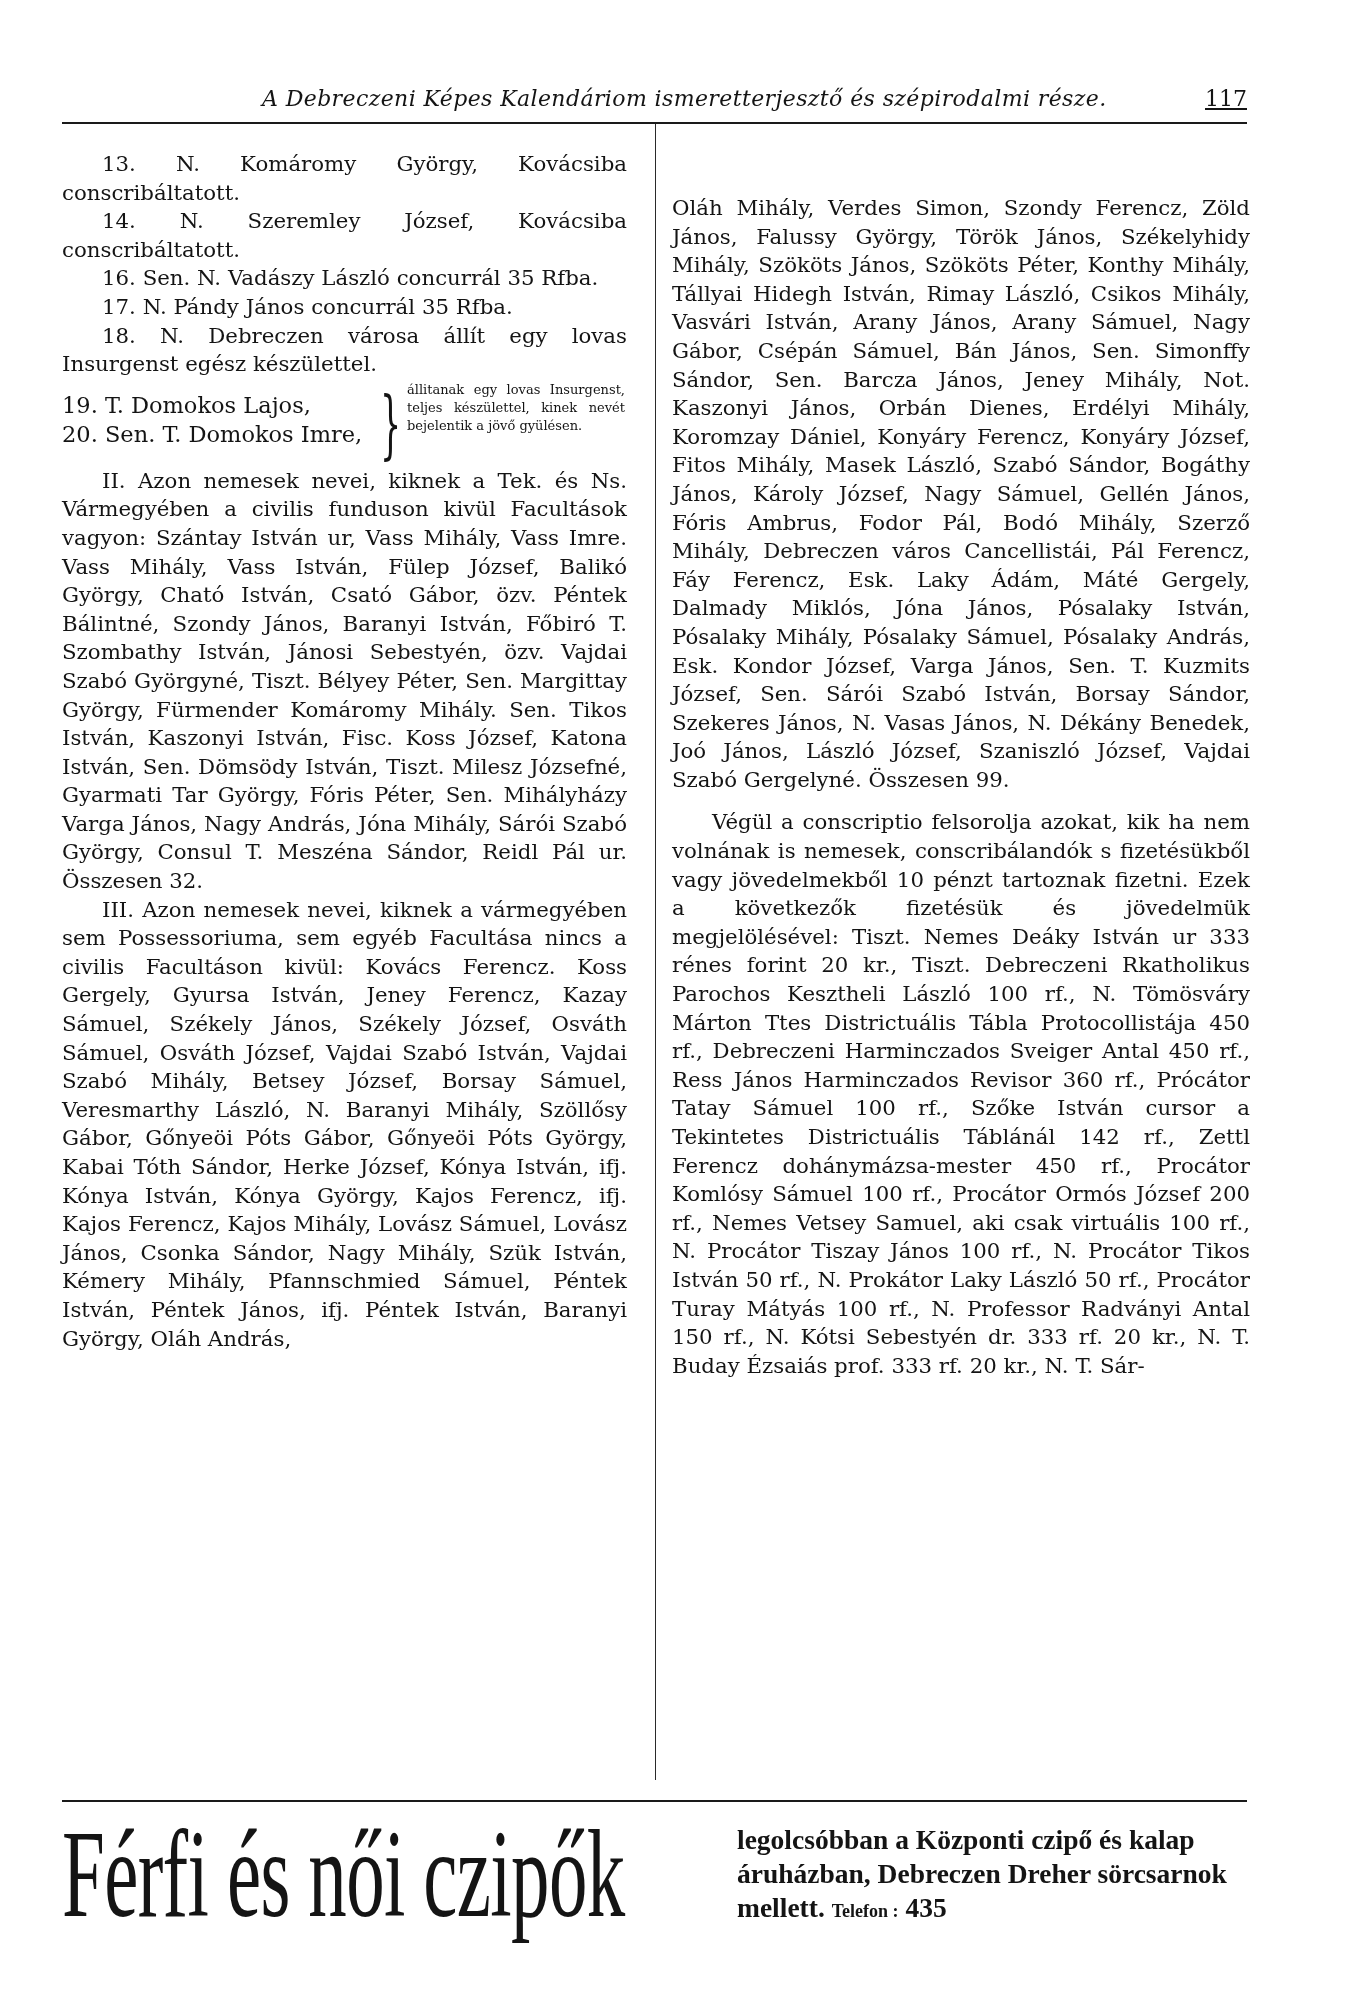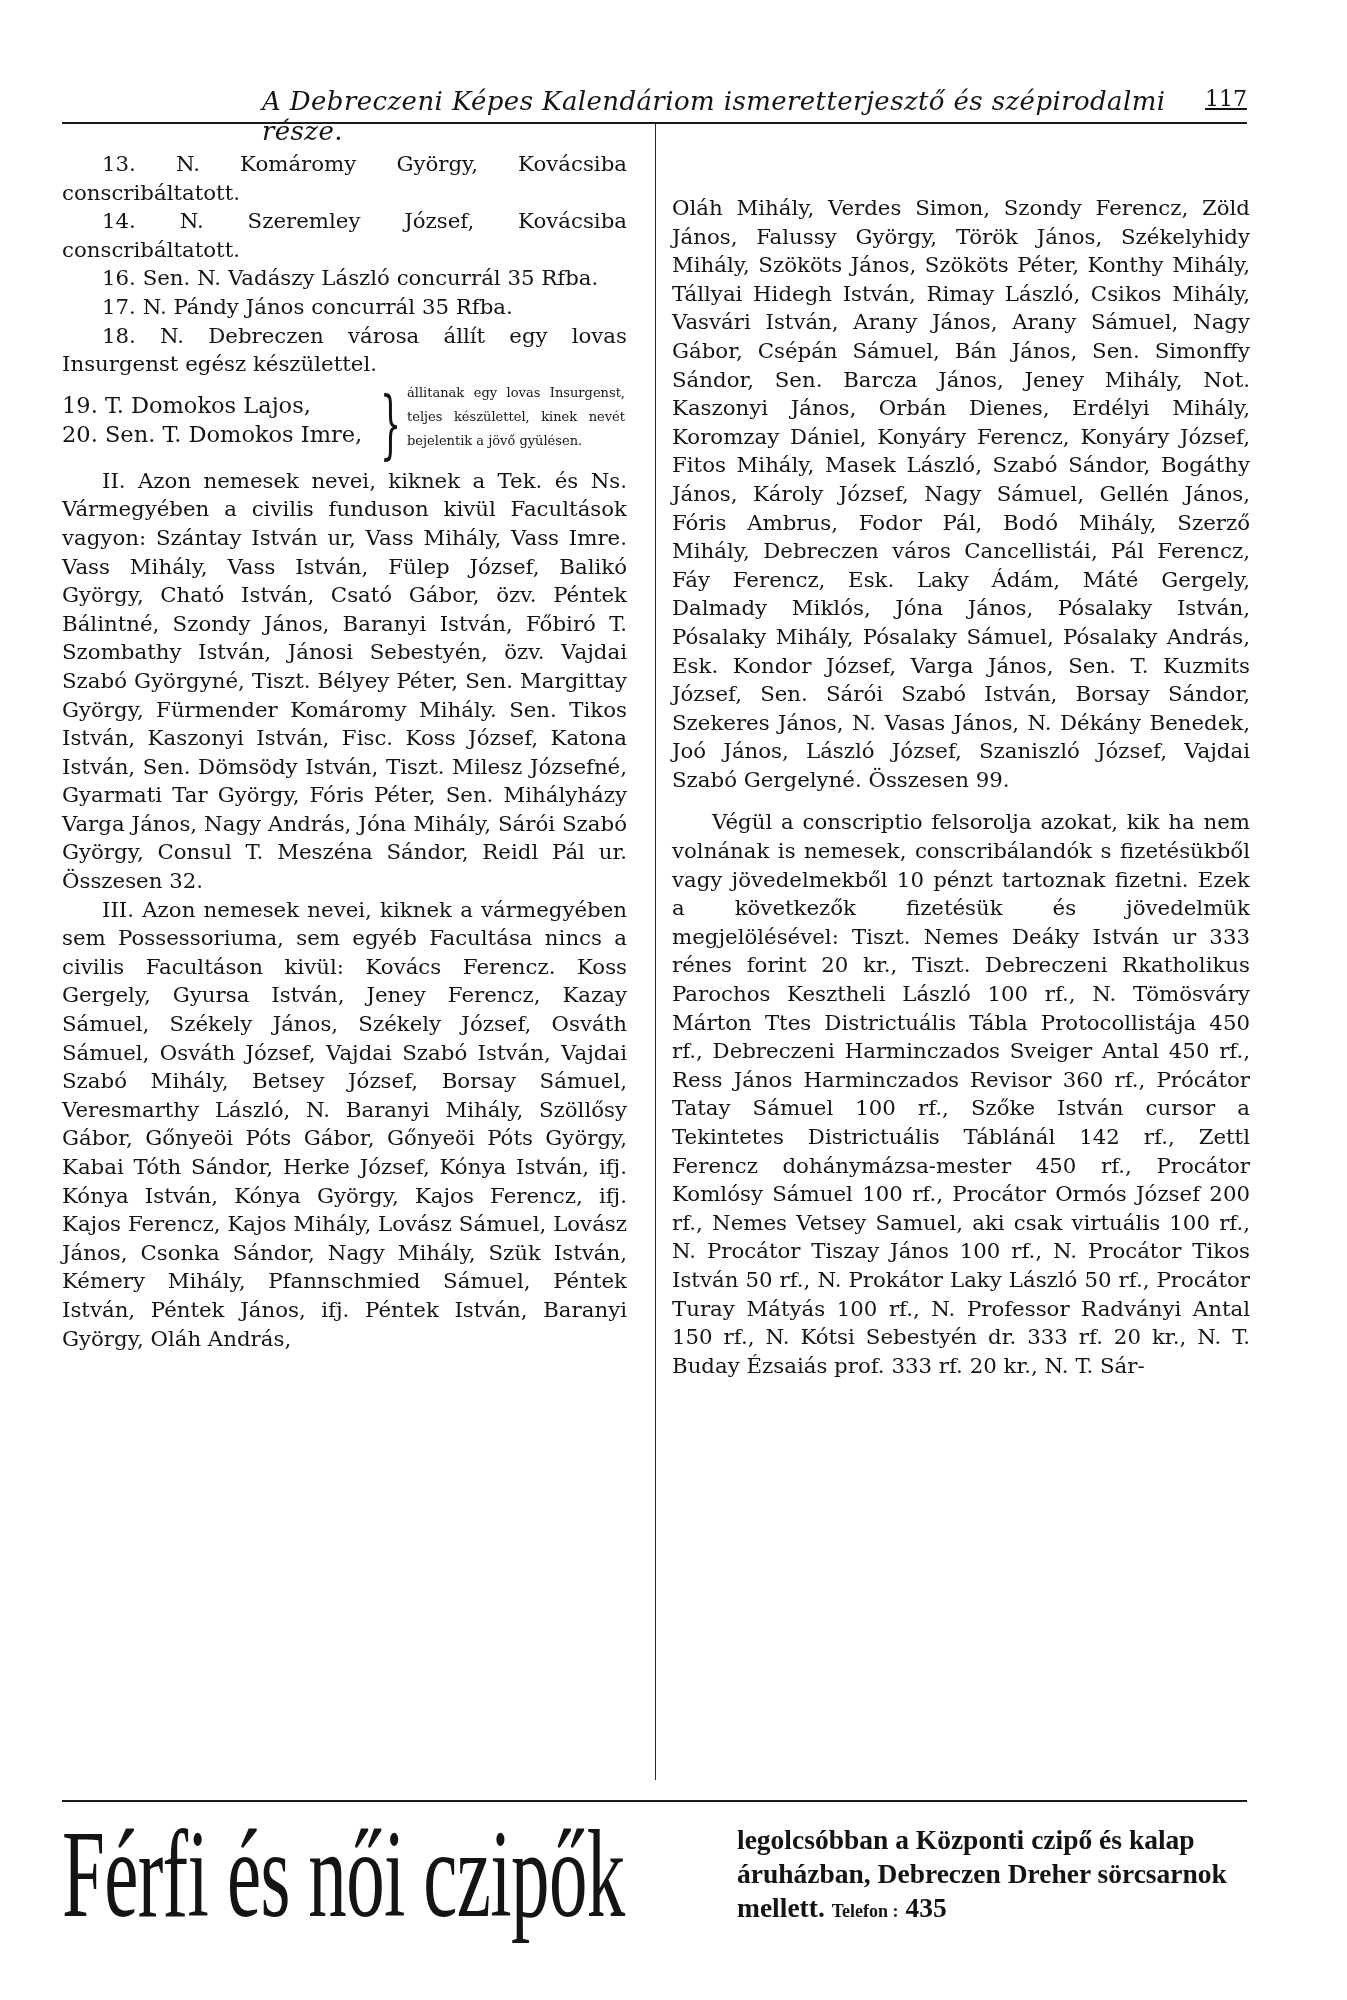--- a/index.html
+++ b/index.html
@@ -1,34 +1,34 @@
 <!DOCTYPE html>
 <html><head>
 <meta charset="utf-8">
 <style>
   html, body { margin:0; padding:0; background:#ffffff; }
   body { width:1347px; height:2000px; position:relative; overflow:hidden; color:#141414;
          font-family:"DejaVu Serif", "Liberation Serif", serif; }
   .header { position:absolute; left:62px; top:86px; width:1185px; height:34px; }
-  .header .title { position:absolute; left:200px; top:0; font-style:italic; font-size:26px;
+  .header .title { position:absolute; left:200px; top:0; font-style:italic; font-size:22px;
                    letter-spacing:0.4px; font-family:"DejaVu Serif", serif; }
   .header .pageno { position:absolute; right:0; top:0; font-size:22px;text-decoration:underline; }
   .rule-top { position:absolute; left:62px; top:122px; width:1185px; height:0; border-top:2.5px solid #1a1a1a; }
   .col-divider { position:absolute; left:655px; top:124px; width:0; height:1656px; border-left:1.5px solid #2a2a2a; }
   .col { position:absolute; top:150px; font-size:21.3px; line-height:28.6px; }
   .col.left { left:62px; width:565px; }
   .col.right { left:672px; width:578px;margin-top:44px; }
   .col p { margin:0; text-align:justify; text-align-last:auto; hyphens:manual; }
   .col p.ind { text-indent:40px; }
   .col p.gap { }
   .col p.gap2 { margin-top:14px; }
   .brace-block { position:relative; height:86px; margin-top:2px; }
   .brace-names { position:absolute; left:0; top:10px; font-size:22.5px; line-height:29px; }
   .brace-glyph { position:absolute; left:318px; top:6px; font-size:74px; line-height:74px; font-family:"DejaVu Serif", serif; transform:scaleX(0.45); transform-origin:left top; }
-  .brace-note { position:absolute; left:345px; top:0; width:218px; font-size:13px; line-height:24px; text-align:justify; }
+  .brace-note { position:absolute; left:345px; top:0; width:218px; font-size:13px; line-height:18px; text-align:justify; }
   .rule-bottom { position:absolute; left:62px; top:1800px; width:1185px; height:0; border-top:2.5px solid #1a1a1a; }
   .ad { position:absolute; left:62px; top:1815px; width:1185px; height:140px; }
   .ad .headline { position:absolute; left:0; top:-10px; font-family:"Liberation Serif", serif;
                   font-size:124px; line-height:140px; transform:scaleX(0.62); transform-origin:left top;
                   white-space:nowrap; letter-spacing:-1px; }
   .ad .details { position:absolute; left:675px; top:8px; width:510px; font-family:"Liberation Serif", serif;
                  font-size:27.5px; line-height:34px; font-weight:bold; }
   .ad .details .tel-label { font-size:18px; }
   [data-name] { }
 </style>

